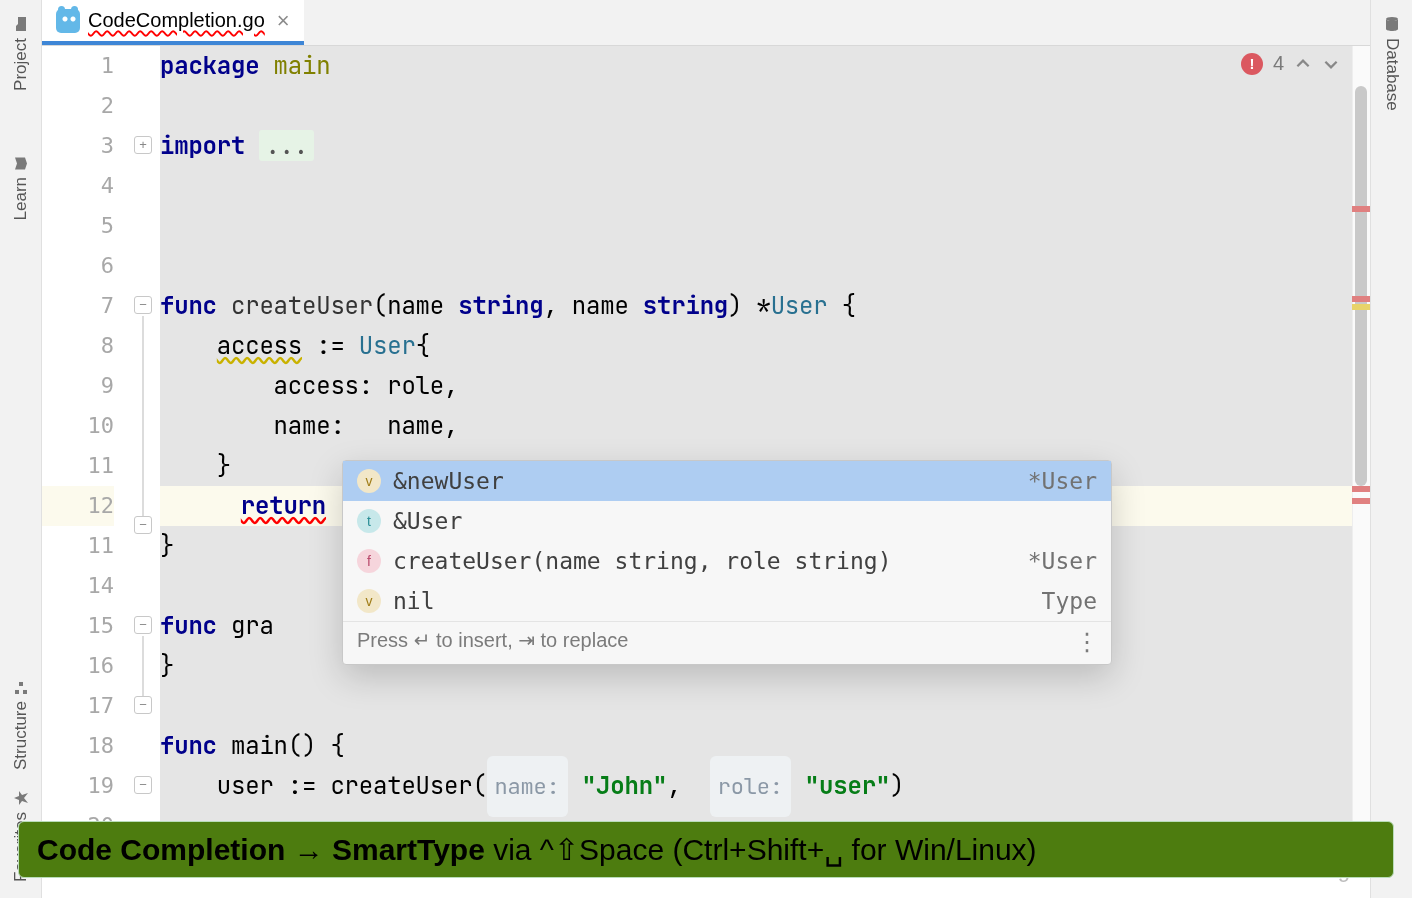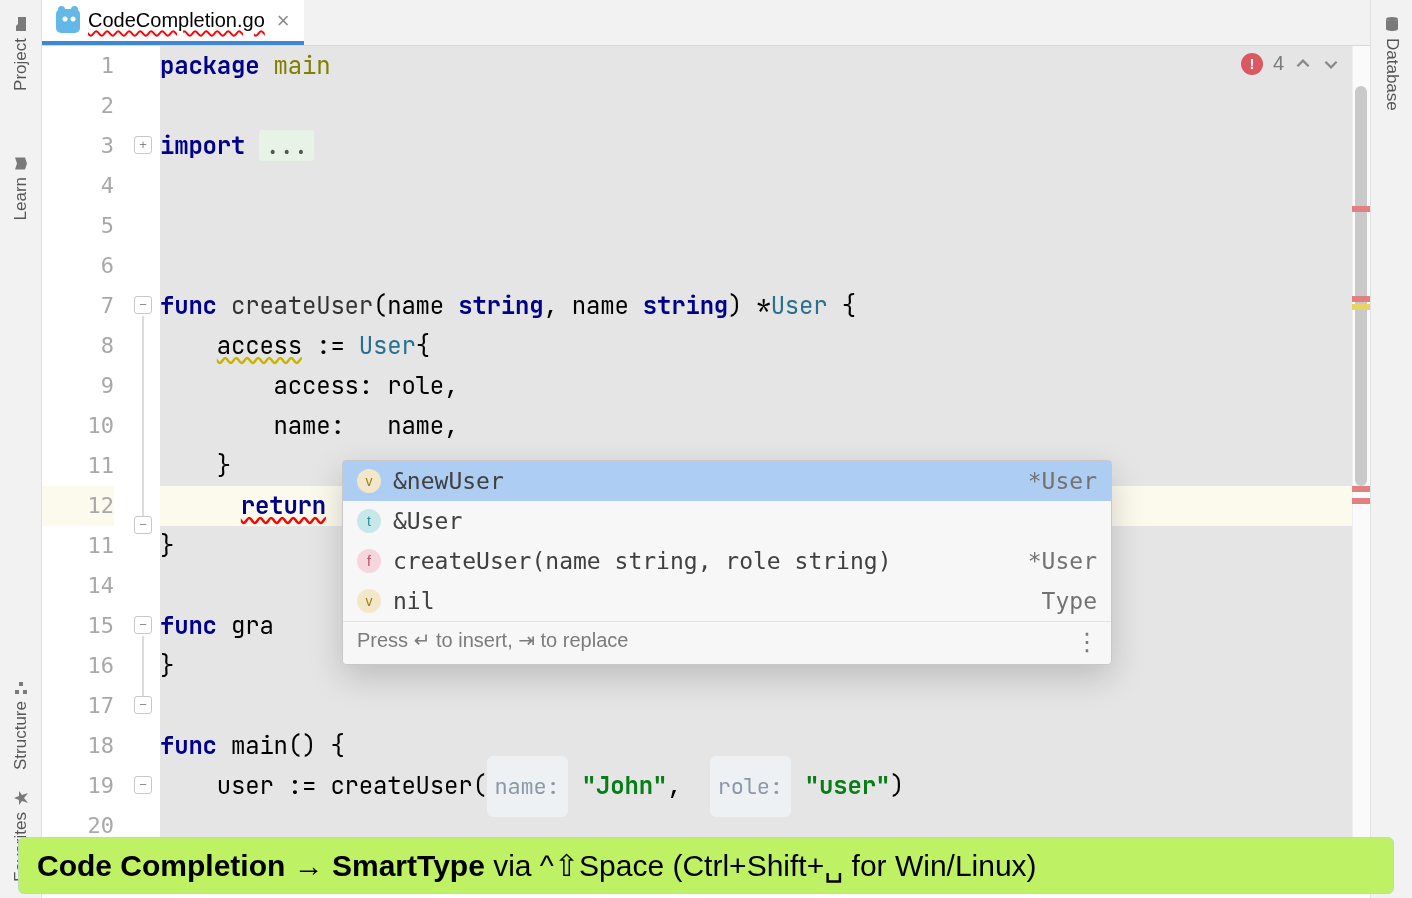--- a/index.html
+++ b/index.html
@@ -199,22 +199,22 @@
     position:absolute; left:42px; right:42px; bottom:0; height:56px;
     display:flex; align-items:center; gap:40px; padding:0 20px;
     color:#bdbdbd; font-size:22px;
     background:linear-gradient(#fff0,#fff 40%);
     z-index:2;
   }
   .bottom-tools .item { display:flex; align-items:center; gap:8px; }
   .bottom-tools .spacer { flex:1; }
 
   .banner {
-    position:absolute; left:18px; right:18px; bottom:4px;
-    background:#bef264; border:1px solid #b9dcb9; border-radius:6px;
+    position:absolute; left:18px; right:18px; bottom:20px;
+    background:#4d7c0f; border:1px solid #b9dcb9; border-radius:6px;
     padding:10px 18px; font-size:30px; color:#000;
     z-index:30;
   }
   .banner b { font-weight:700; }
 
   .gopher {
     width:24px; height:24px; border-radius:5px;
     background:
       radial-gradient(#fff 2px, transparent 3px) 6px 7px/6px 6px no-repeat,
       radial-gradient(#fff 2px, transparent 3px) 14px 7px/6px 6px no-repeat,

